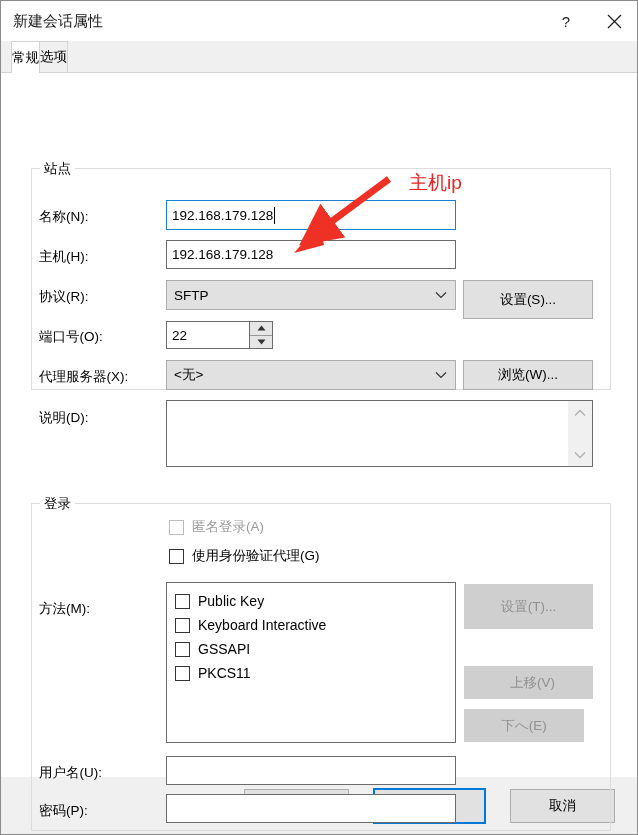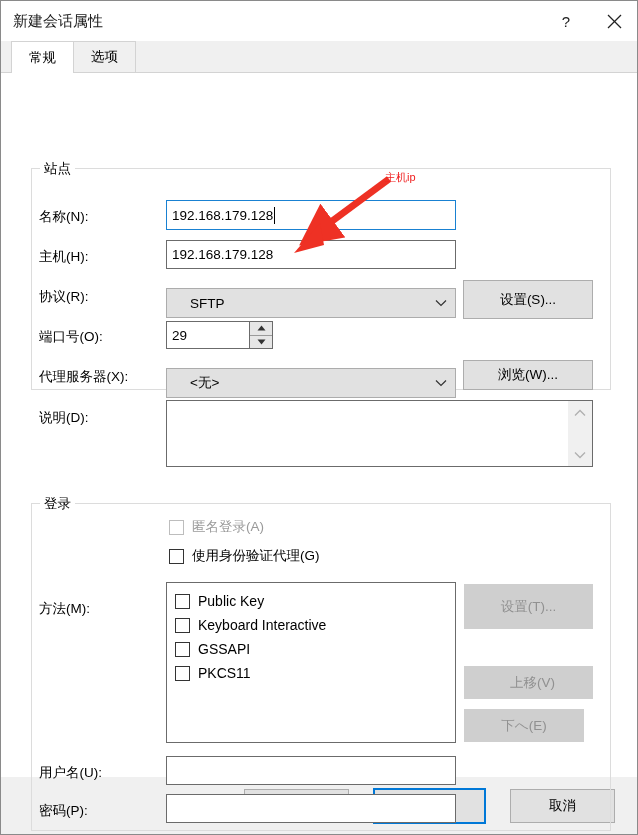--- a/index.html
+++ b/index.html
@@ -46,21 +46,21 @@
     height: 31px; min-height: 31px;
     background: #f0f0f0;
     padding-left: 10px;
     display: flex; align-items: flex-end;
     box-sizing: border-box;
     position: relative;
   }
   .tab {
     height: 31px;
     box-sizing: border-box;
-    padding: 0 17px;
+    padding: 0 0;
     display: flex; align-items: center;
     font-size: 13.5px;
     color: #000;
     border: 1px solid #d3d3d3;
     border-bottom: none;
     background: #f0f0f0;
     position: relative;
   }
   .tab.active {
     background: #ffffff;
@@ -124,23 +124,22 @@
     background: #000;
     margin-left: 1px;
   }
   .combo {
     position: absolute;
     box-sizing: border-box;
     border: 1px solid #acacac;
     background: #e1e1e1;
     font-size: 13.5px;
     display: flex; align-items: center;
-    padding-left: 23px;
-    color: #000;
-    margin-top: 8px;
+    padding-left: 7px;
+    color: #000;
   }
   .combo .arrow {
     position: absolute; right: 8px; top: 0; bottom: 0;
     display: flex; align-items: center;
   }
   .btn {
     position: absolute;
     box-sizing: border-box;
     border: 1px solid #adadad;
     background: #e1e1e1;
@@ -219,22 +218,22 @@
   .cb svg { display:block; }
   .checkrow {
     position: absolute;
     display: flex; align-items: center;
     font-size: 13.5px;
   }
   .checkrow.dis { color: #9a9a9a; }
   
   #annotation {
     position: absolute;
-    left: 384px; top: 97px;
-    font-size: 11px;
+    left: 408px; top: 97px;
+    font-size: 19px;
     color: #f02020;
     font-family: "Liberation Sans", "DejaVu Sans", sans-serif;
     z-index: 20;
   }
   #arrow-svg {
     position: absolute; left: 285px; top: 100px;
     z-index: 19;
   }
 </style>
 </head>
@@ -281,21 +280,21 @@
       <span class="arrow">
         <svg width="12" height="8" viewBox="0 0 12 8">
             <polyline points="1,1.5 6,6.5 11,1.5" fill="none" stroke="#333" stroke-width="1.2"></polyline>
           </svg>
       </span>
     </div>
     <div class="btn" style="left:462px; top:207px; width:130px; height:39px;">设置(S)...</div>
 
     <div class="row-label" style="left:38px; top:255px;">端口号(O):</div>
     <div class="spin-box" style="left:165px; top:248px; width:107px; height:28px;">
-      <div class="spin-text">29</div>
+      <div class="spin-text">22</div>
       <div class="spin-buttons">
         <div class="spin-btn">
           <svg width="9" height="6" viewBox="0 0 9 6">
               <polygon points="4.5,0.5 8.5,5.5 0.5,5.5" fill="#333"></polygon>
             </svg>
         </div>
         <div class="spin-btn">
           <svg width="9" height="6" viewBox="0 0 9 6">
               <polygon points="4.5,5.5 0.5,0.5 8.5,0.5" fill="#333"></polygon>
             </svg>

